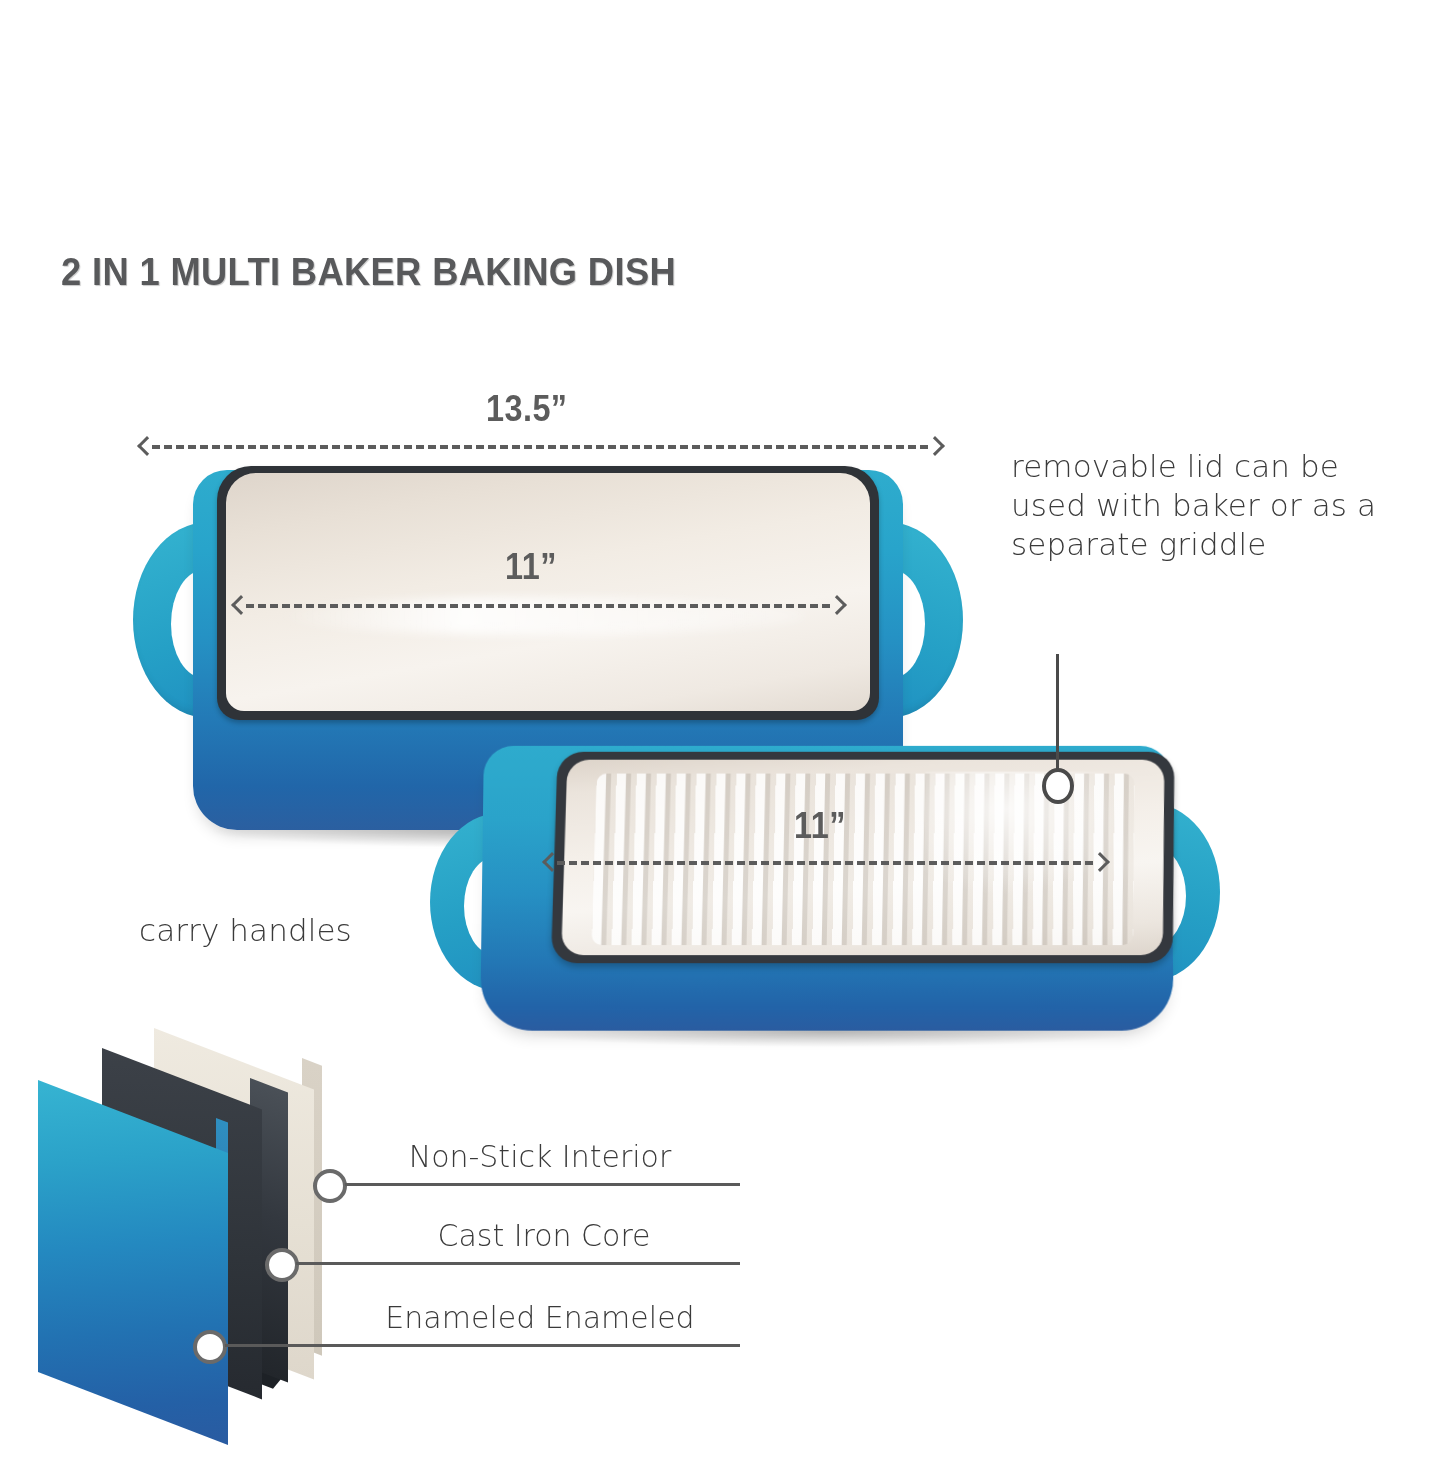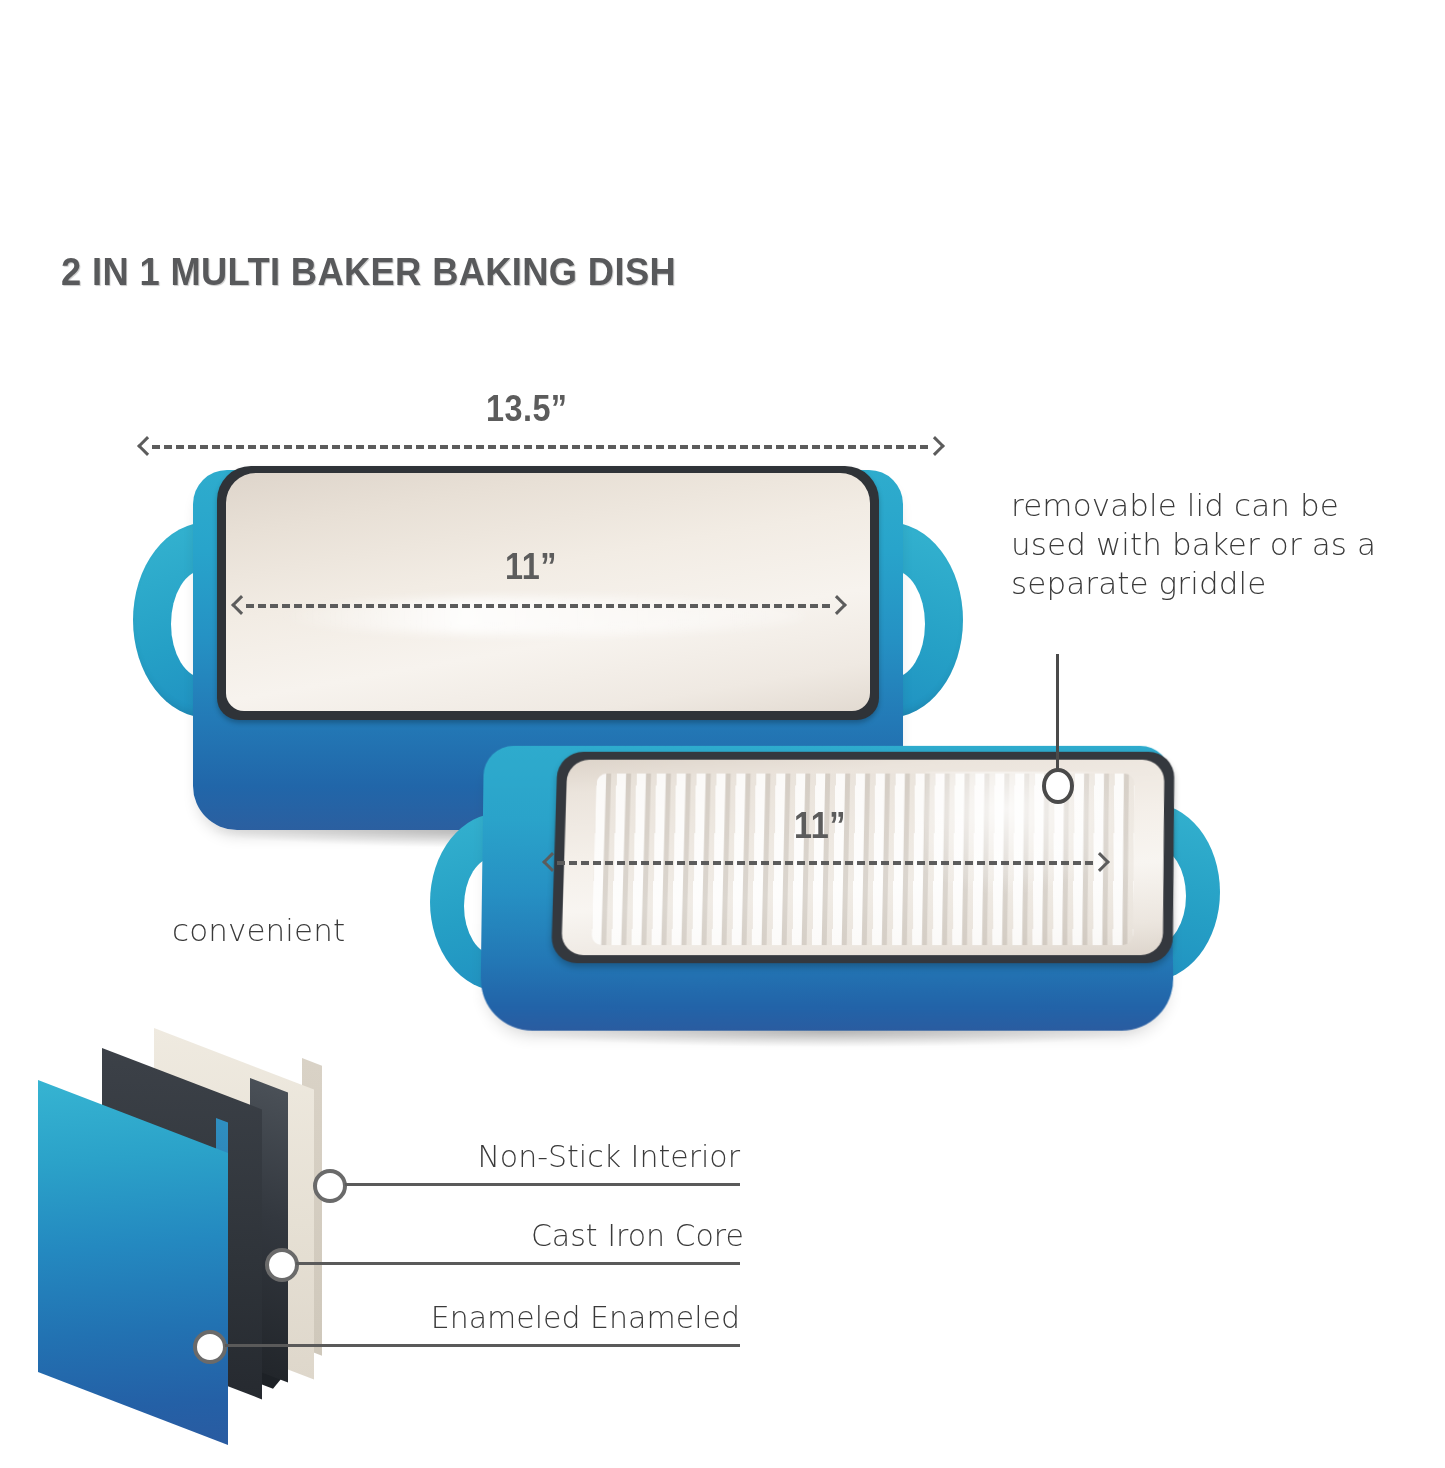--- a/index.html
+++ b/index.html
@@ -53,21 +53,20 @@
 
   
   .callout-text {
     position: absolute;
     color: #3a3a3a;
     font-family: "DejaVu Sans", sans-serif;
     font-weight: 300;
     font-size: 31px;
     line-height: 39px;
     letter-spacing: 0.1px;
-    margin-top: 39px;
   }
   .dim-label {
     position: absolute;
     color: #5c5c5c;
     font-family: "Liberation Sans Narrow", "Liberation Sans", sans-serif;
     font-weight: bold;
     font-size: 36px;
     letter-spacing: 0.5px;
     transform: scaleX(0.9);
     transform-origin: left top;
@@ -306,21 +305,21 @@
     position: absolute; width: 34px; height: 34px;
     border: 4px solid #6a6a6a; border-radius: 50%; background: #ffffff;
   }
   .layer-row .lead-label {
     position: absolute;
     color: #3a3a3a;
     font-family: "DejaVu Sans", sans-serif;
     font-weight: 300;
     font-size: 30px;
     white-space: nowrap;
-    text-align: right;
+    text-align: center;
   }
 
   
   .pot { position: absolute; left: 880px; top: 1185px; width: 565px; height: 283px; }
   .pot-handle {
     position: absolute; left: 0px; top: 48px;
     width: 128px; height: 148px;
     border-radius: 50%;
     background: linear-gradient(160deg,#3ab6d3 0%,#2aa2c8 55%,#2390c1 100%);
   }
@@ -429,21 +428,21 @@
   <div class="dim-arrow" style="left:545px; top:852px; width:560px;">
     <div class="head left"></div>
     <div class="rule"></div>
     <div class="head right"></div>
   </div>
 
   <div class="callout-text" style="left:1011px; top:447px; width:380px;">removable lid can be used with baker or as a separate griddle</div>
   <div class="pointer-line" style="left:1056px; top:654px; width:3px; height:120px;"></div>
   <div class="pointer-dot" style="left:1042px; top:768px; width:32px; height:36px;"></div>
 
-  <div class="callout-text" style="left:172px; top:872px; width:400px;">convenient</div>
+  <div class="callout-text" style="left:139px; top:911px; width:400px;">carry handles</div>
 
   <div class="layers">
     <div class="layer-face cream-edge"></div>
     <div class="layer-face cream-face"></div>
     <div class="layer-face dark-bottom"></div>
     <div class="layer-face dark-edge"></div>
     <div class="layer-face dark-face"></div>
     <div class="layer-face blue-edge"></div>
     <div class="layer-face blue-face"></div>
   </div>

